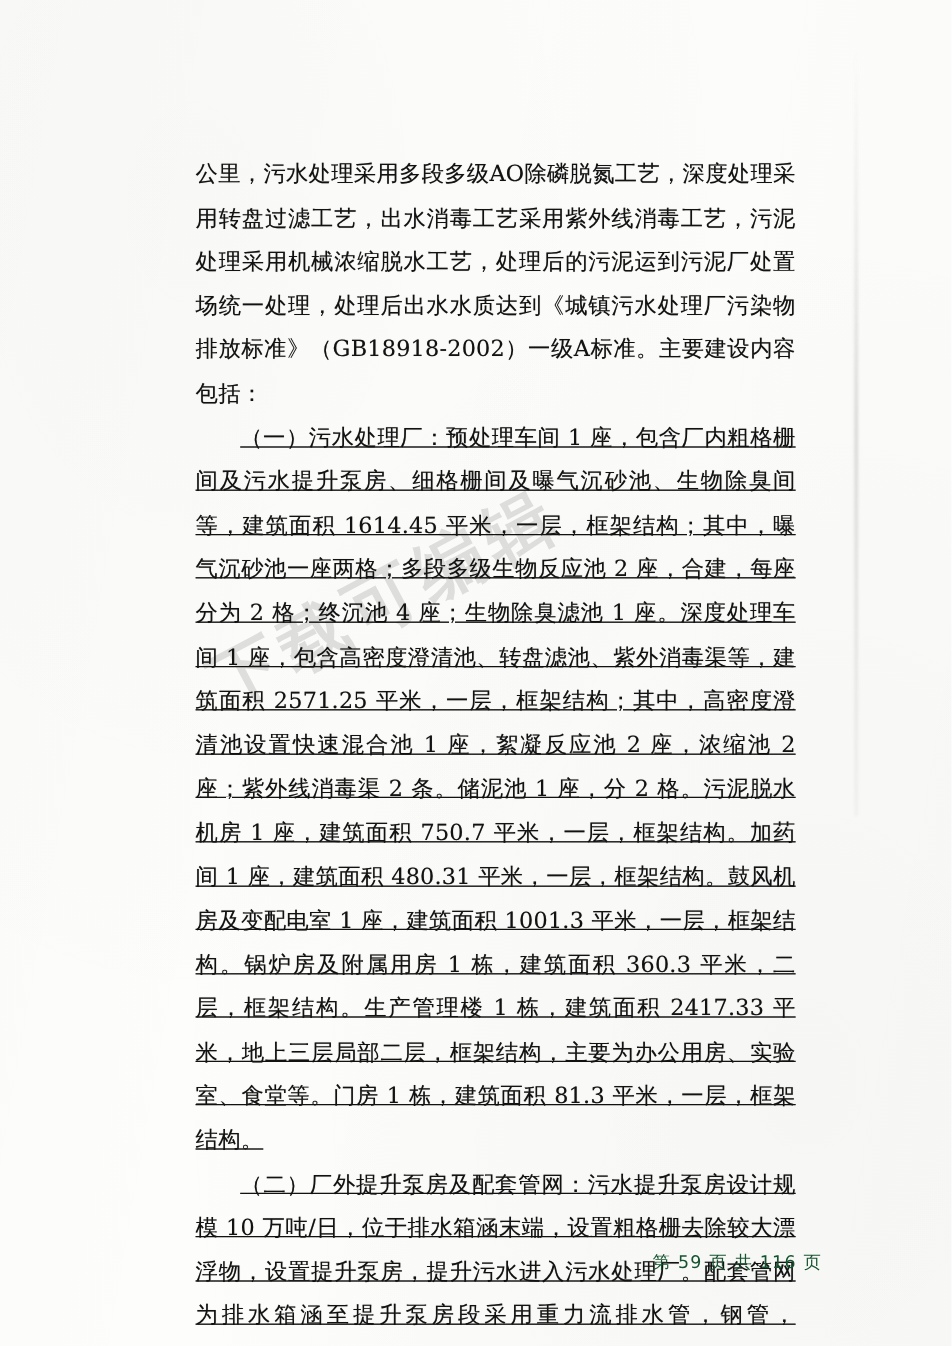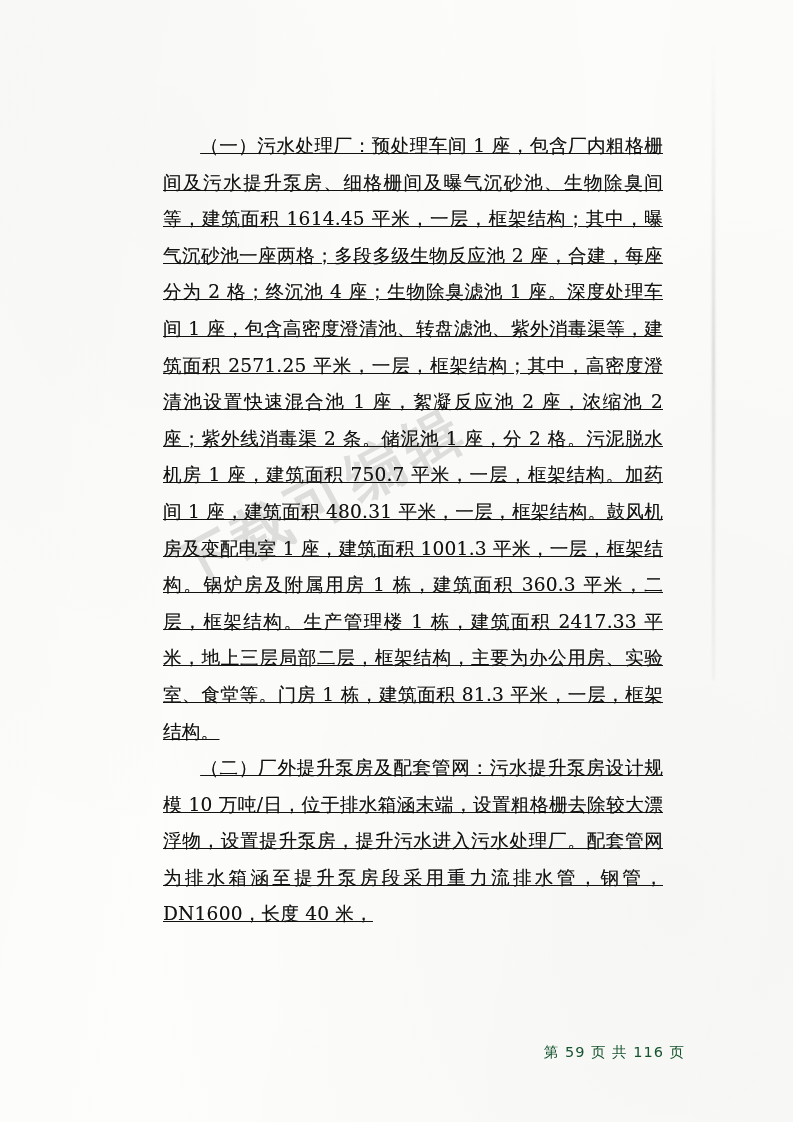--- a/index.html
+++ b/index.html
@@ -101,18 +101,19 @@
 
 <div id="page">
   <div id="paper-grain"></div>
   <div id="edge-smudge"></div>
 
   <div id="watermark">
     <span>下载可编辑</span>
   </div>
 
   <div id="content">
+    <p class="para">公里，污水处理采用多段多级AO除磷脱氮工艺，深度处理采用转盘过滤工艺，出水消毒工艺采用紫外线消毒工艺，污泥处理采用机械浓缩脱水工艺，处理后的污泥运到污泥厂处置场统一处理，处理后出水水质达到《城镇污水处理厂污染物排放标准》（GB18918-2002）一级A标准。主要建设内容包括：</p>
     <p class="para indent">（一）污水处理厂：预处理车间 1 座，包含厂内粗格栅间及污水提升泵房、细格栅间及曝气沉砂池、生物除臭间等，建筑面积 1614.45 平米，一层，框架结构；其中，曝气沉砂池一座两格；多段多级生物反应池 2 座，合建，每座分为 2 格；终沉池 4 座；生物除臭滤池 1 座。深度处理车间 1 座，包含高密度澄清池、转盘滤池、紫外消毒渠等，建筑面积 2571.25 平米，一层，框架结构；其中，高密度澄清池设置快速混合池 1 座，絮凝反应池 2 座，浓缩池 2 座；紫外线消毒渠 2 条。储泥池 1 座，分 2 格。污泥脱水机房 1 座，建筑面积 750.7 平米，一层，框架结构。加药间 1 座，建筑面积 480.31 平米，一层，框架结构。鼓风机房及变配电室 1 座，建筑面积 1001.3 平米，一层，框架结构。锅炉房及附属用房 1 栋，建筑面积 360.3 平米，二层，框架结构。生产管理楼 1 栋，建筑面积 2417.33 平米，地上三层局部二层，框架结构，主要为办公用房、实验室、食堂等。门房 1 栋，建筑面积 81.3 平米，一层，框架结构。</p>
     <p class="para indent">（二）厂外提升泵房及配套管网：污水提升泵房设计规模 10 万吨/日，位于排水箱涵末端，设置粗格栅去除较大漂浮物，设置提升泵房，提升污水进入污水处理厂。配套管网为排水箱涵至提升泵房段采用重力流排水管，钢管，DN1600，长度 40 米，</p>
   </div>
 
   <div id="footer">第 59 页 共 116 页</div>
 </div>
 
 </body></html>

